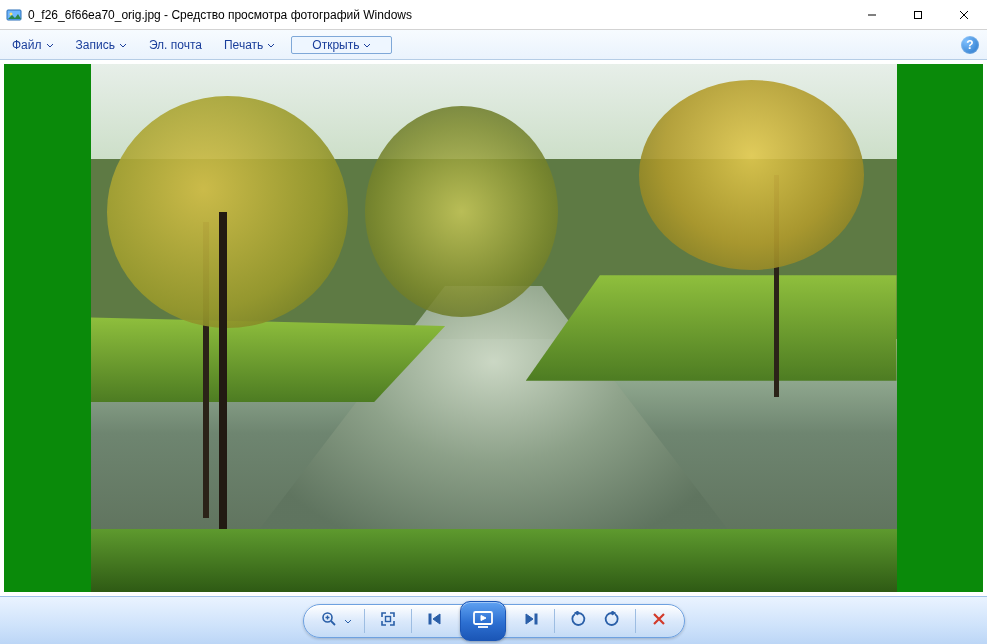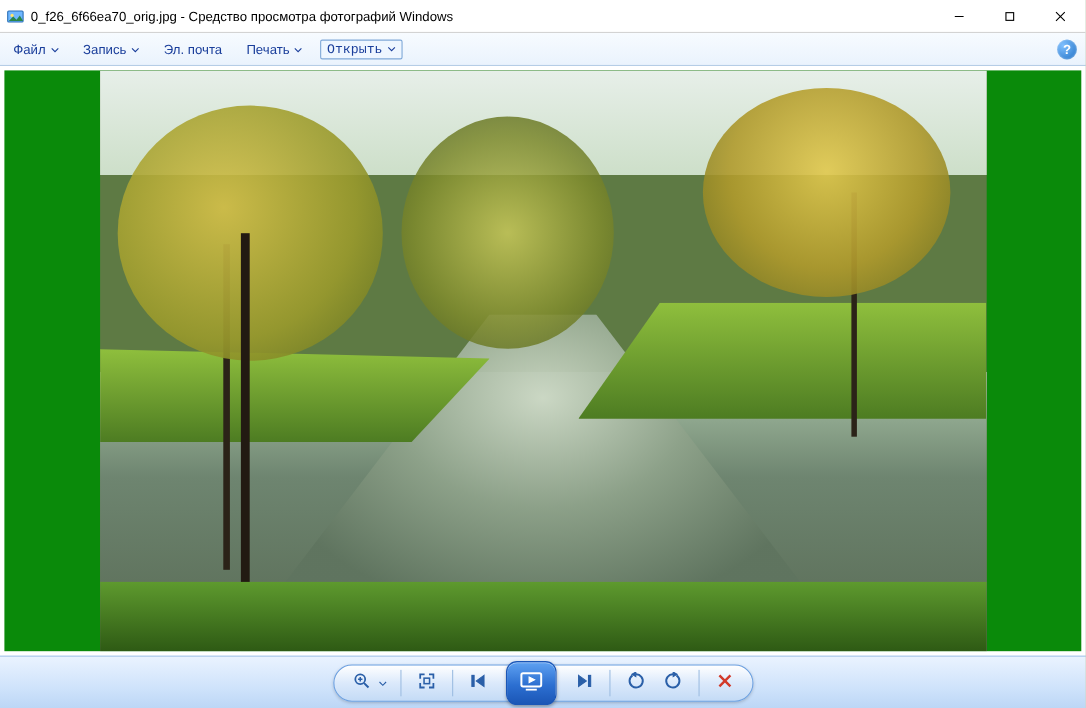--- a/index.html
+++ b/index.html
@@ -66,22 +66,21 @@
     color: #1a3e9b;
     padding: 2px 6px;
     margin-right: 10px;
     border-radius: 2px;
     cursor: default;
     font-size: 12px;
   }
   .menu-item.open {
     border: 1px solid #7fa8d8;
     background: #eef6ff;
-    padding: 1px 5px;
-    font-family: Liberation Mono, monospace;
+    padding: 1px 20px;
   }
   .menu-item .caret {
     margin-left: 4px;
   }
   .help-icon {
     position: absolute;
     right: 8px; top: 6px;
     width: 18px; height: 18px;
     border-radius: 50%;
     background: radial-gradient(circle at 30% 30%, #7fc0ff, #1e6fc4);

